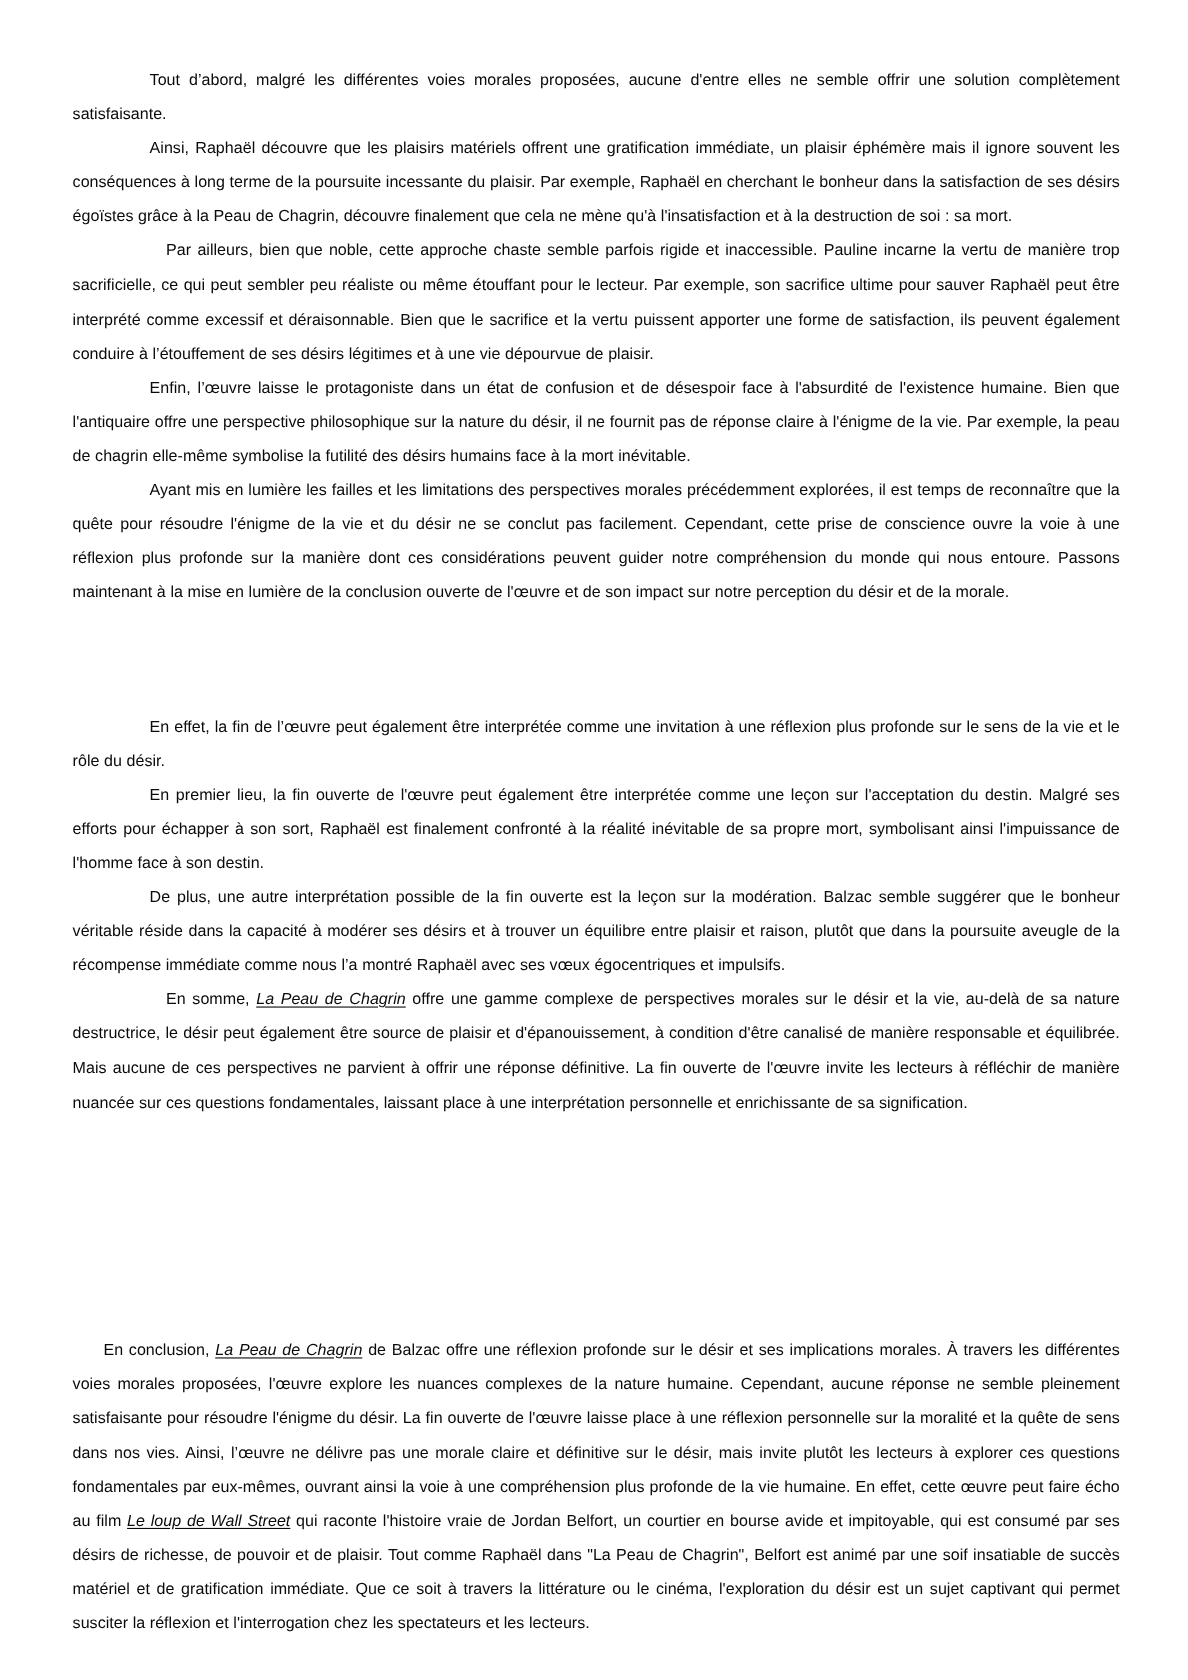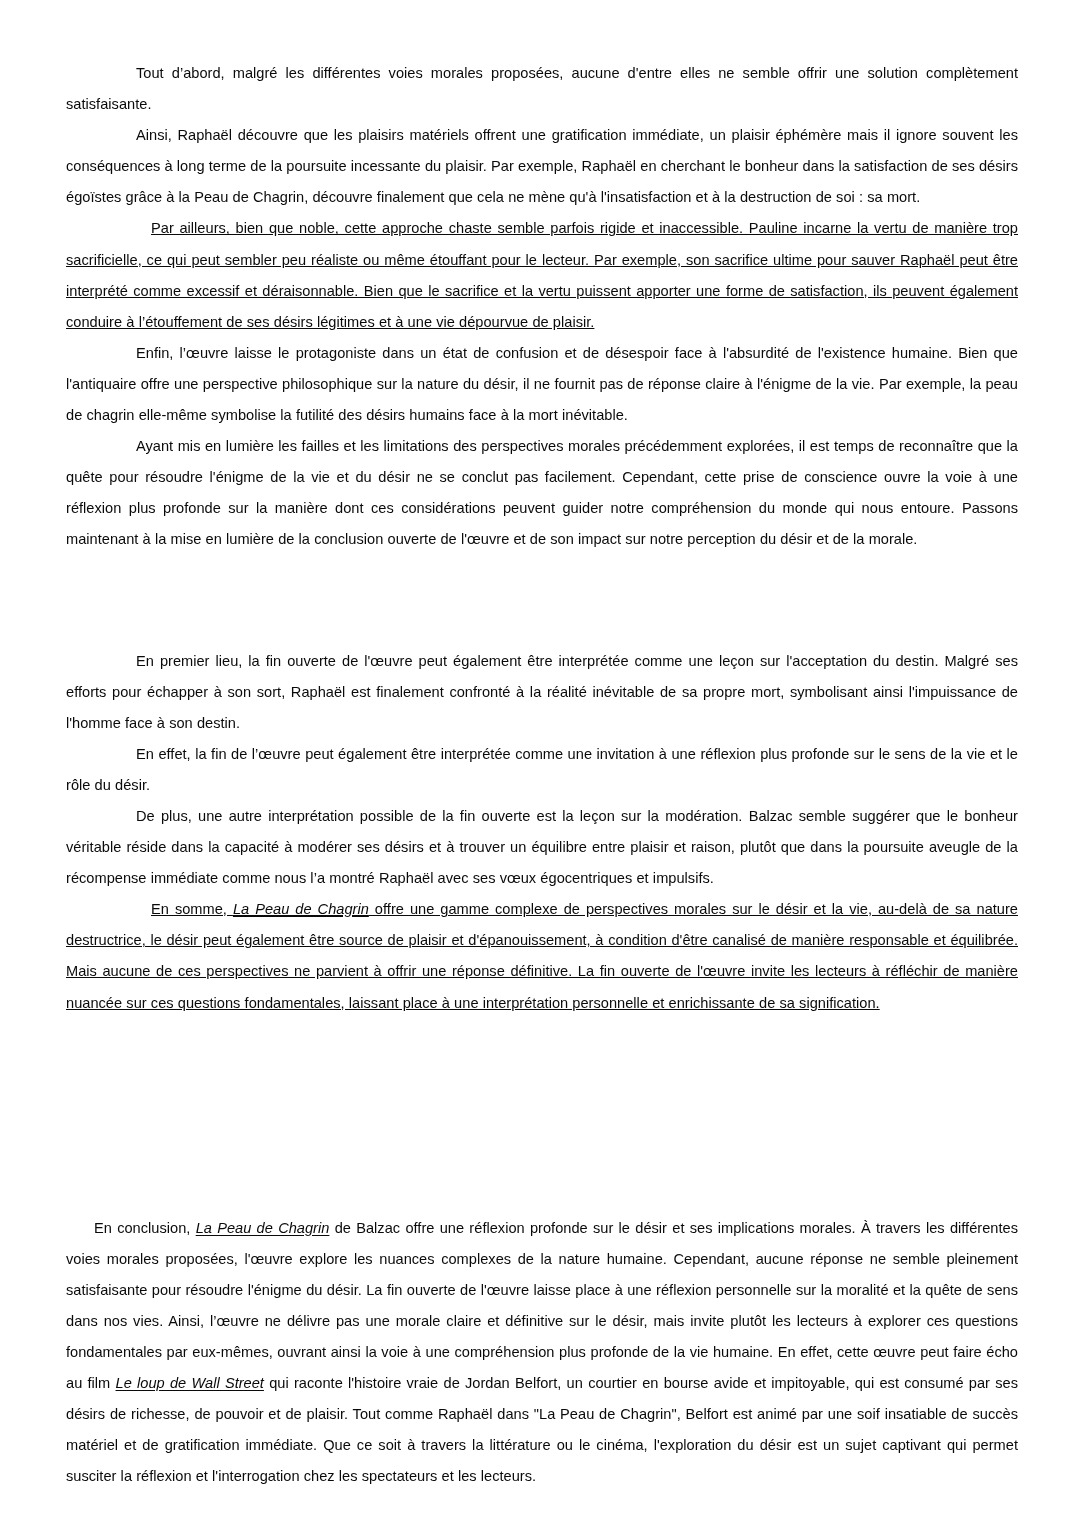--- a/index.html
+++ b/index.html
@@ -42,21 +42,21 @@
     font-size: 14.6px;
     line-height: 31.1px;
     letter-spacing: 0.02px;
     word-spacing: 0.1px;
     color: #0a0a0a;
     -webkit-hyphens: none;
     hyphens: none;
   }
   p.ind-sm  { text-indent: 28px; margin-top: 46px; }
   p.ind-md  { text-indent: 70px; }
-  p.ind-lg  { text-indent: 85px; text-decoration: underline; }
+  p.ind-lg  { text-indent: 85px; }
 
   .title-ref {
     font-style: italic;
     text-decoration: underline;
     text-underline-offset: 2px;
   }
 </style>
 </head>
 <body>
 
@@ -67,22 +67,22 @@
       <p class="para ind-md">Tout d’abord, malgré les différentes voies morales proposées, aucune d'entre elles ne semble offrir une solution complètement satisfaisante.</p>
       <p class="para ind-md">Ainsi, Raphaël découvre que les plaisirs matériels offrent une gratification immédiate, un plaisir éphémère mais il ignore souvent les conséquences à long terme de la poursuite incessante du plaisir. Par exemple, Raphaël en cherchant le bonheur dans la satisfaction de ses désirs égoïstes grâce à la Peau de Chagrin, découvre finalement que cela ne mène qu'à l'insatisfaction et à la destruction de soi : sa mort.</p>
       <p class="para ind-lg">Par ailleurs, bien que noble, cette approche chaste semble parfois rigide et inaccessible. Pauline incarne la vertu de manière trop sacrificielle, ce qui peut sembler peu réaliste ou même étouffant pour le lecteur. Par exemple, son sacrifice ultime pour sauver Raphaël peut être interprété comme excessif et déraisonnable. Bien que le sacrifice et la vertu puissent apporter une forme de satisfaction, ils peuvent également conduire à l’étouffement de ses désirs légitimes et à une vie dépourvue de plaisir.</p>
       <p class="para ind-md">Enfin, l’œuvre laisse le protagoniste dans un état de confusion et de désespoir face à l'absurdité de l'existence humaine. Bien que l'antiquaire offre une perspective philosophique sur la nature du désir, il ne fournit pas de réponse claire à l'énigme de la vie. Par exemple, la peau de chagrin elle-même symbolise la futilité des désirs humains face à la mort inévitable.</p>
       <p class="para ind-md">Ayant mis en lumière les failles et les limitations des perspectives morales précédemment explorées, il est temps de reconnaître que la quête pour résoudre l'énigme de la vie et du désir ne se conclut pas facilement. Cependant, cette prise de conscience ouvre la voie à une réflexion plus profonde sur la manière dont ces considérations peuvent guider notre compréhension du monde qui nous entoure. Passons maintenant à la mise en lumière de la conclusion ouverte de l'œuvre et de son impact sur notre perception du désir et de la morale.</p>
     </div>
 
     <div class="gap-medium"></div>
 
     <div class="section">
+      <p class="para ind-md">En effet, la fin de l’œuvre peut également être interprétée comme une invitation à une réflexion plus profonde sur le sens de la vie et le rôle du désir.</p>
       <p class="para ind-md">En premier lieu, la fin ouverte de l'œuvre peut également être interprétée comme une leçon sur l'acceptation du destin. Malgré ses efforts pour échapper à son sort, Raphaël est finalement confronté à la réalité inévitable de sa propre mort, symbolisant ainsi l'impuissance de l'homme face à son destin.</p>
-      <p class="para ind-md">En effet, la fin de l’œuvre peut également être interprétée comme une invitation à une réflexion plus profonde sur le sens de la vie et le rôle du désir.</p>
       <p class="para ind-md">De plus, une autre interprétation possible de la fin ouverte est la leçon sur la modération. Balzac semble suggérer que le bonheur véritable réside dans la capacité à modérer ses désirs et à trouver un équilibre entre plaisir et raison, plutôt que dans la poursuite aveugle de la récompense immédiate comme nous l’a montré Raphaël avec ses vœux égocentriques et impulsifs.</p>
       <p class="para ind-lg">En somme, <span class="title-ref">La Peau de Chagrin</span> offre une gamme complexe de perspectives morales sur le désir et la vie, au-delà de sa nature destructrice, le désir peut également être source de plaisir et d'épanouissement, à condition d'être canalisé de manière responsable et équilibrée. Mais aucune de ces perspectives ne parvient à offrir une réponse définitive. La fin ouverte de l'œuvre invite les lecteurs à réfléchir de manière nuancée sur ces questions fondamentales, laissant place à une interprétation personnelle et enrichissante de sa signification.</p>
     </div>
 
     <div class="gap-large"></div>
 
     <div class="section">
       <p class="para ind-sm">En conclusion, <span class="title-ref">La Peau de Chagrin</span> de Balzac offre une réflexion profonde sur le désir et ses implications morales. À travers les différentes voies morales proposées, l'œuvre explore les nuances complexes de la nature humaine. Cependant, aucune réponse ne semble pleinement satisfaisante pour résoudre l'énigme du désir. La fin ouverte de l'œuvre laisse place à une réflexion personnelle sur la moralité et la quête de sens dans nos vies. Ainsi, l’œuvre ne délivre pas une morale claire et définitive sur le désir, mais invite plutôt les lecteurs à explorer ces questions fondamentales par eux-mêmes, ouvrant ainsi la voie à une compréhension plus profonde de la vie humaine. En effet, cette œuvre peut faire écho au film <span class="title-ref">Le loup de Wall Street</span> qui raconte l'histoire vraie de Jordan Belfort, un courtier en bourse avide et impitoyable, qui est consumé par ses désirs de richesse, de pouvoir et de plaisir. Tout comme Raphaël dans "La Peau de Chagrin", Belfort est animé par une soif insatiable de succès matériel et de gratification immédiate. Que ce soit à travers la littérature ou le cinéma, l'exploration du désir est un sujet captivant qui permet susciter la réflexion et l'interrogation chez les spectateurs et les lecteurs.</p>
     </div>
 

